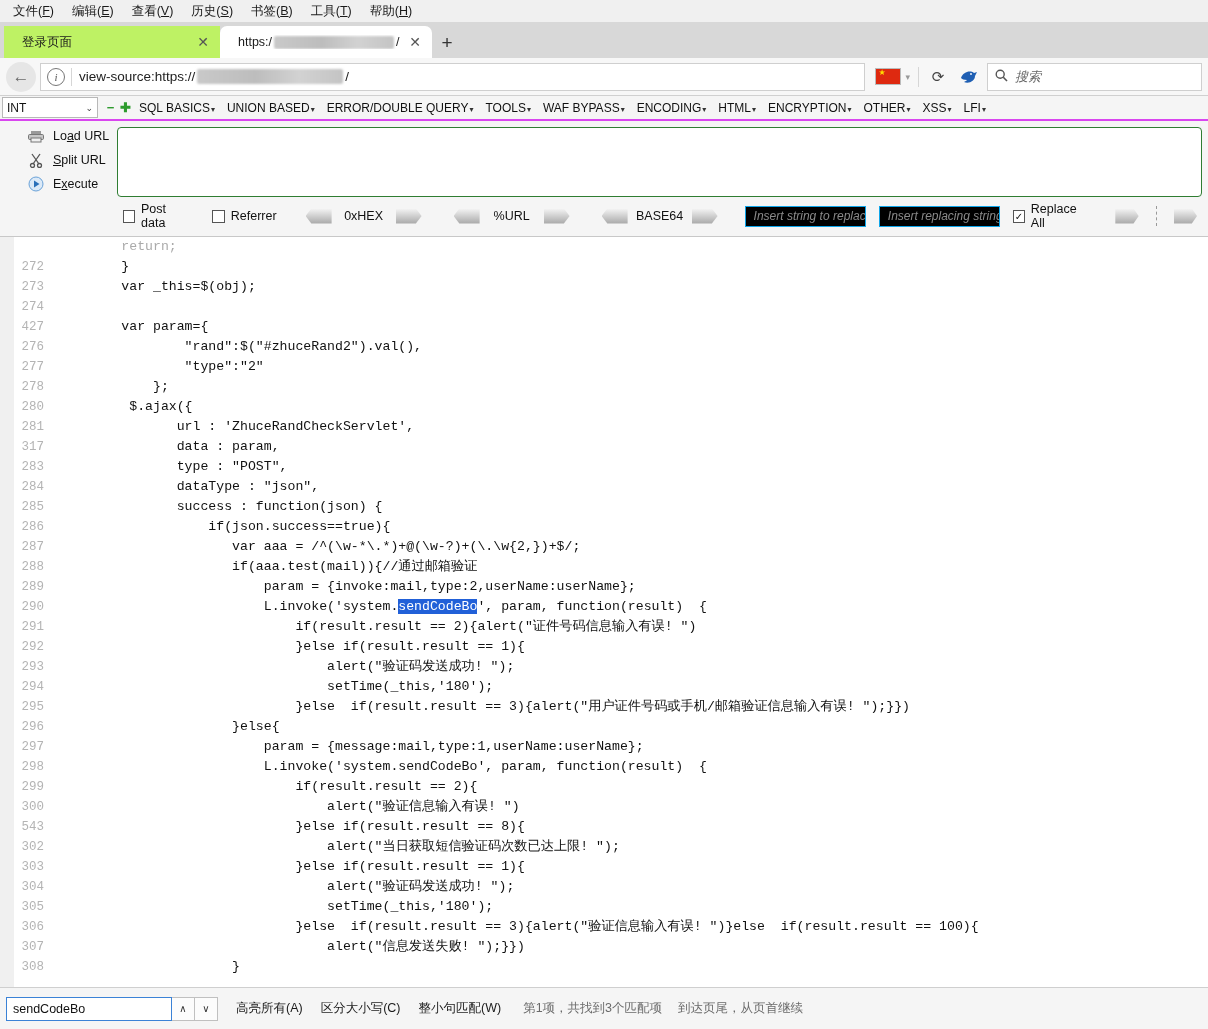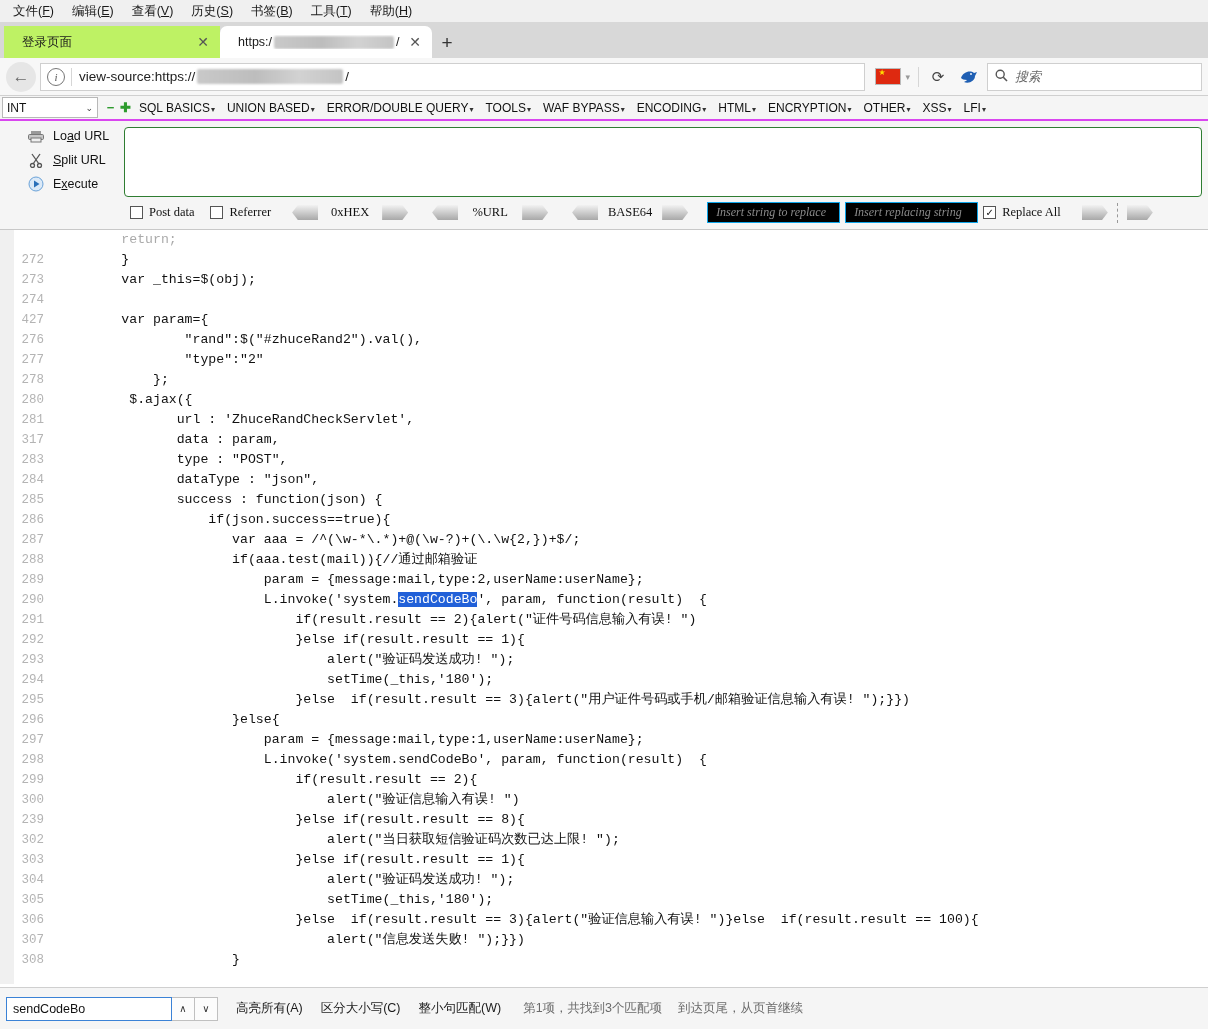--- a/index.html
+++ b/index.html
@@ -196,24 +196,23 @@
   #hb-right { flex: 1; padding: 6px 6px 0 0; }
   #hb-textarea {
     width: 100%; height: 70px;
     border: 1px solid #2f7d32;
     border-radius: 4px;
     background: #fff;
   }
   #hb-options {
     display: flex; align-items: center;
     padding: 5px 0 6px 6px;
-    gap: 0px;
+    gap: 8px;
     font-size: 12.5px;
     color: #111;
-    font-family: Liberation Serif, serif;
   }
   .cbx {
     width: 13px; height: 13px;
     border: 1px solid #555; background: #fff;
     display: inline-flex; align-items: center; justify-content: center;
     font-size: 10px; color: #111; margin-right: 6px;
   }
   .opt-group { display: flex; align-items: center; margin-right: 16px; }
   .enc-group { display: flex; align-items: center; margin-right: 14px; }
   .chev {
@@ -533,21 +532,21 @@
         <tr>
           <td class="ln">287</td>
           <td class="code">                      var aaa = /^(\w-*\.*)+@(\w-?)+(\.\w{2,})+$/;</td>
         </tr>
         <tr>
           <td class="ln">288</td>
           <td class="code">                      if(aaa.test(mail)){//通过邮箱验证</td>
         </tr>
         <tr>
           <td class="ln">289</td>
-          <td class="code">                          param = {message:mail,type:2,userName:userName};</td>
+          <td class="code">                          param = {invoke:mail,type:2,userName:userName};</td>
         </tr>
         <tr>
           <td class="ln">290</td>
           <td class="code">                          L.invoke('system.<span class="hl">sendCodeBo</span>', param, function(result)  {</td>
         </tr>
         <tr>
           <td class="ln">291</td>
           <td class="code">                              if(result.result == 2){alert("证件号码信息输入有误! ")</td>
         </tr>
         <tr>
@@ -580,21 +579,21 @@
         </tr>
         <tr>
           <td class="ln">299</td>
           <td class="code">                              if(result.result == 2){</td>
         </tr>
         <tr>
           <td class="ln">300</td>
           <td class="code">                                  alert("验证信息输入有误! ")</td>
         </tr>
         <tr>
-          <td class="ln">239</td>
+          <td class="ln">543</td>
           <td class="code">                              }else if(result.result == 8){</td>
         </tr>
         <tr>
           <td class="ln">302</td>
           <td class="code">                                  alert("当日获取短信验证码次数已达上限! ");</td>
         </tr>
         <tr>
           <td class="ln">303</td>
           <td class="code">                              }else if(result.result == 1){</td>
         </tr>

